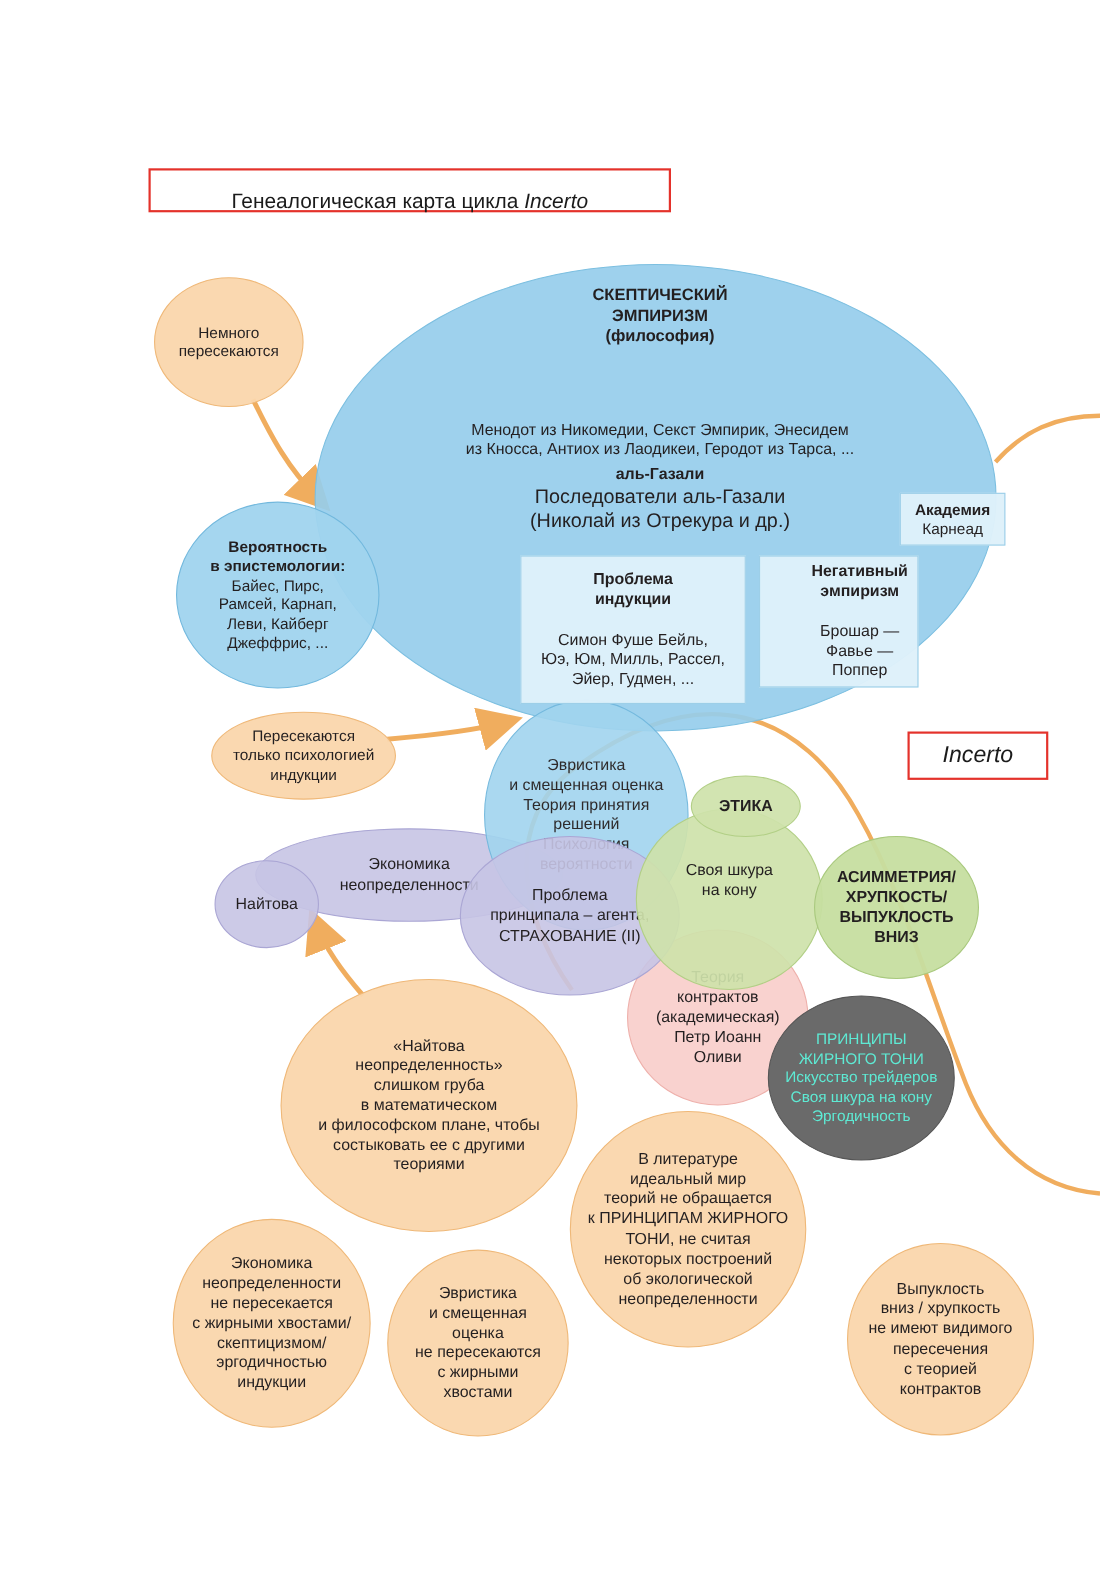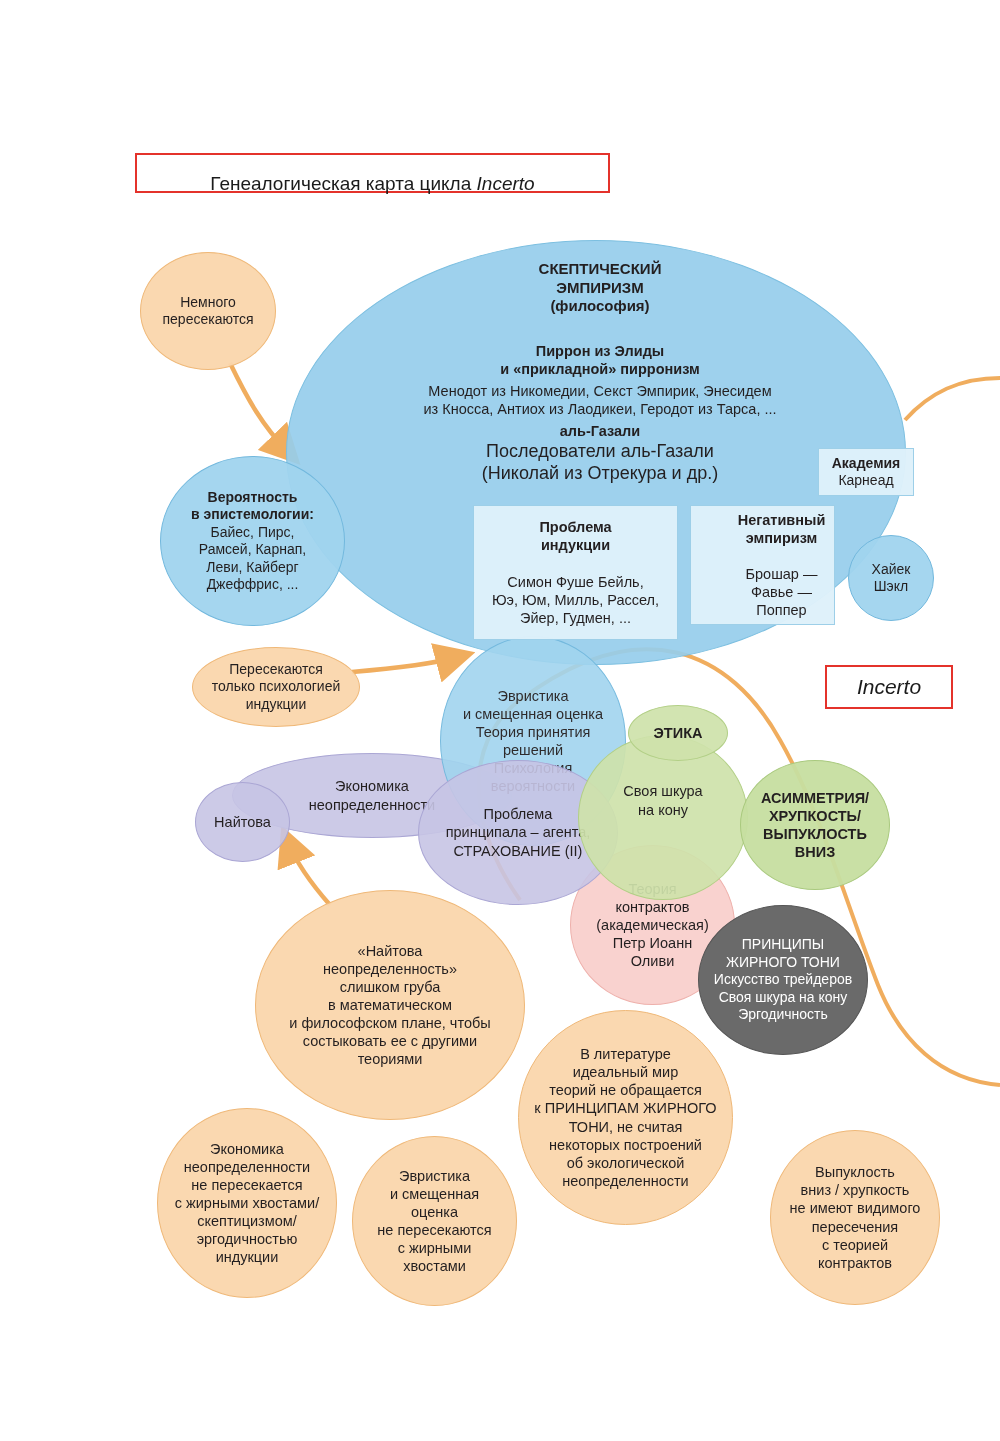--- a/index.html
+++ b/index.html
@@ -111,24 +111,20 @@
 
   <div class="node ellipse c-blue-big" style="left:286px; top:240px; width:620px; height:425px; z-index:2;">
   </div>
 
   <div class="node" style="left:470px; top:258px; width:260px; height:60px; z-index:6;">
     <div class="txt bold" style="font-size:15px;">СКЕПТИЧЕСКИЙ
 ЭМПИРИЗМ
 (философия)</div>
   </div>
 
-  <div class="node" style="left:400px; top:340px; width:400px; height:40px; z-index:6;">
-    <div class="txt bold" style="font-size:14.5px;">Пиррон из Элиды
-и «прикладной» пирронизм</div>
-  </div>
 
   <div class="node" style="left:385px; top:380px; width:430px; height:40px; z-index:6;">
     <div class="txt" style="font-size:14.5px;">Менодот из Никомедии, Секст Эмпирик, Энесидем
 из Кносса, Антиох из Лаодикеи, Геродот из Тарса, ...</div>
   </div>
 
   <div class="node" style="left:465px; top:421px; width:270px; height:20px; z-index:6;">
     <div class="txt bold" style="font-size:14.5px;">аль-Газали</div>
   </div>
 
@@ -136,24 +132,20 @@
     <div class="txt" style="font-size:18px;">Последователи аль-Газали
 (Николай из Отрекура и др.)</div>
   </div>
 
 
   <div class="node c-blue-pale" style="left:818px; top:448px; width:96px; height:48px; z-index:6;">
     <div class="txt" style="font-size:14px;"><span class="bold">Академия</span>
 Карнеад</div>
   </div>
 
-  <div class="node ellipse c-blue-mid" style="left:848px; top:535px; width:86px; height:86px; z-index:5;">
-    <div class="txt" style="font-size:14px;">Хайек
-Шэкл</div>
-  </div>
 
   <div class="node ellipse c-blue-mid" style="left:160px; top:456px; width:185px; height:170px; z-index:4;">
     <div class="txt" style="font-size:14px;"><span class="bold">Вероятность
 в эпистемологии:</span>
 Байес, Пирс,
 Рамсей, Карнап,
 Леви, Кайберг
 Джеффрис, ...</div>
   </div>
 
@@ -227,21 +219,21 @@
 
   <div class="node ellipse c-pink" style="left:570px; top:845px; width:165px; height:160px; z-index:4;">
     <div class="txt" style="font-size:14.5px;">Теория
 контрактов
 (академическая)
 Петр Иоанн
 Оливи</div>
   </div>
 
   <div class="node ellipse c-grey" style="left:698px; top:905px; width:170px; height:150px; z-index:5;">
-    <div class="txt" style="font-size:14px; color:#ffffff;">ПРИНЦИПЫ
+    <div class="txt" style="font-size:14px; color:#5eead4;">ПРИНЦИПЫ
 ЖИРНОГО ТОНИ
 Искусство трейдеров
 Своя шкура на кону
 Эргодичность</div>
   </div>
 
   <div class="node ellipse c-orange" style="left:255px; top:890px; width:270px; height:230px; z-index:3;">
     <div class="txt" style="font-size:14.5px;">«Найтова
 неопределенность»
 слишком груба

